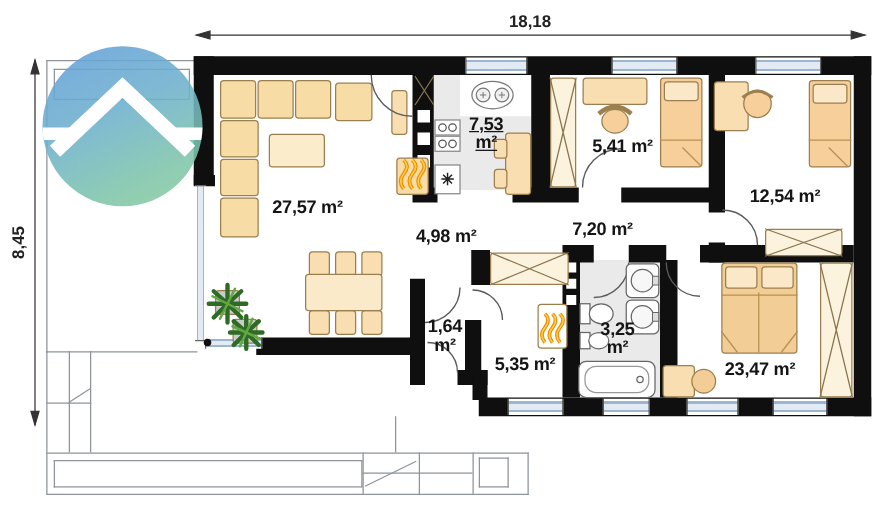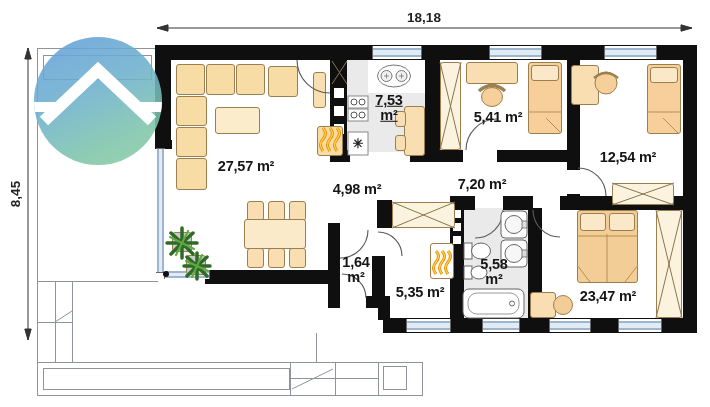--- a/index.html
+++ b/index.html
@@ -247,19 +247,19 @@
     <div class="lbl" style="left: 246px; top: 167px;">27,57 m²</div>
     <div class="lbl" style="left: 389px; top: 108px; text-decoration: underline;">7,53
 m²</div>
     <div class="lbl" style="left: 498px; top: 118px;">5,41 m²</div>
     <div class="lbl" style="left: 628px; top: 158px;">12,54 m²</div>
     <div class="lbl" style="left: 357px; top: 190px;">4,98 m²</div>
     <div class="lbl" style="left: 450px; top: 185px; margin-left: 32px;">7,20 m²</div>
     <div class="lbl" style="left: 356px; top: 270px;">1,64
 m²</div>
     <div class="lbl" style="left: 420px; top: 293px;">5,35 m²</div>
-    <div class="lbl" style="left: 494px; top: 272px;">5,58
+    <div class="lbl" style="left: 494px; top: 272px;">3,25
 m²</div>
     <div class="lbl" style="left: 608px; top: 297px;">23,47 m²</div>
     <div class="dim" style="left: 424px; top: 17px;">18,18</div>
     <div class="dim vert" style="left: 15px; top: 194px;">8,45</div>
     <div class="icon-glyph" style="left: 349px; top: 133px; width: 18px; height: 21px;">✳</div>
   </div>
 
 </body></html>

